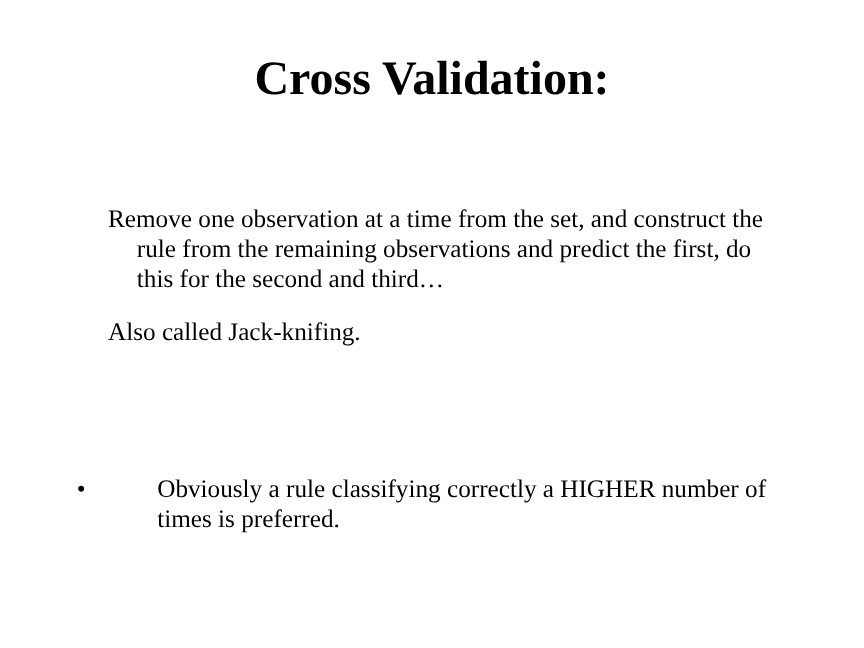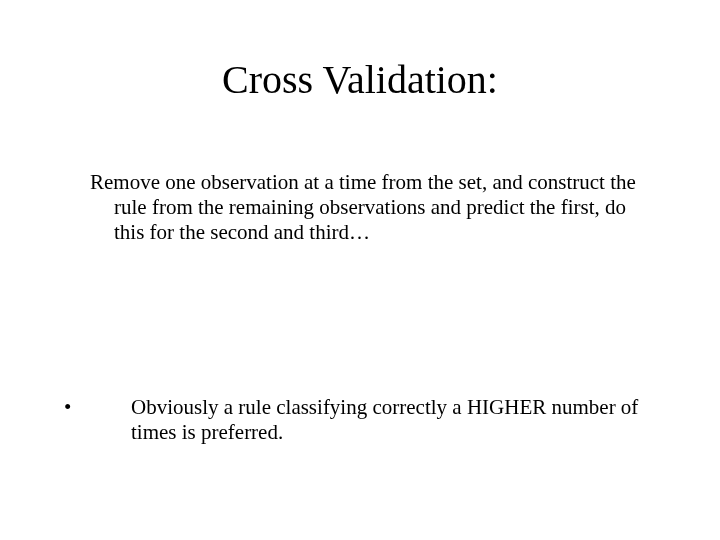--- a/index.html
+++ b/index.html
@@ -12,26 +12,26 @@
     color: #000000;
   }
   .slide {
     width: 720px;
     height: 540px;
     position: relative;
     box-sizing: border-box;
   }
   .title {
     position: absolute;
-    top: 56px;
+    top: 41px;
     left: 0;
     width: 720px;
     text-align: center;
     font-size: 40px;
-    font-weight: normal;
+    font-weight: bold;
   }
   .body {
     position: absolute;
     top: 170px;
     left: 90px;
     width: 560px;
     font-size: 21px;
     line-height: 1.18;
   }
   .para1 {
@@ -74,20 +74,21 @@
 </style>
 </head>
 <body>
 
 <div class="slide">
 
   <div class="title">Cross Validation:</div>
 
   <div class="body">
     <p class="para1">Remove one observation at a time from the set, and construct the rule from the remaining observations and predict the first, do this for the second and third…</p>
+    <p class="para3">Also called Jack-knifing.</p>
   </div>
 
   <div class="bullet-block">
     <div class="bullet">
       <div class="dot">•</div>
       <div class="txt">Obviously a rule classifying correctly a HIGHER number of times is preferred.</div>
     </div>
   </div>
 
 </div>

